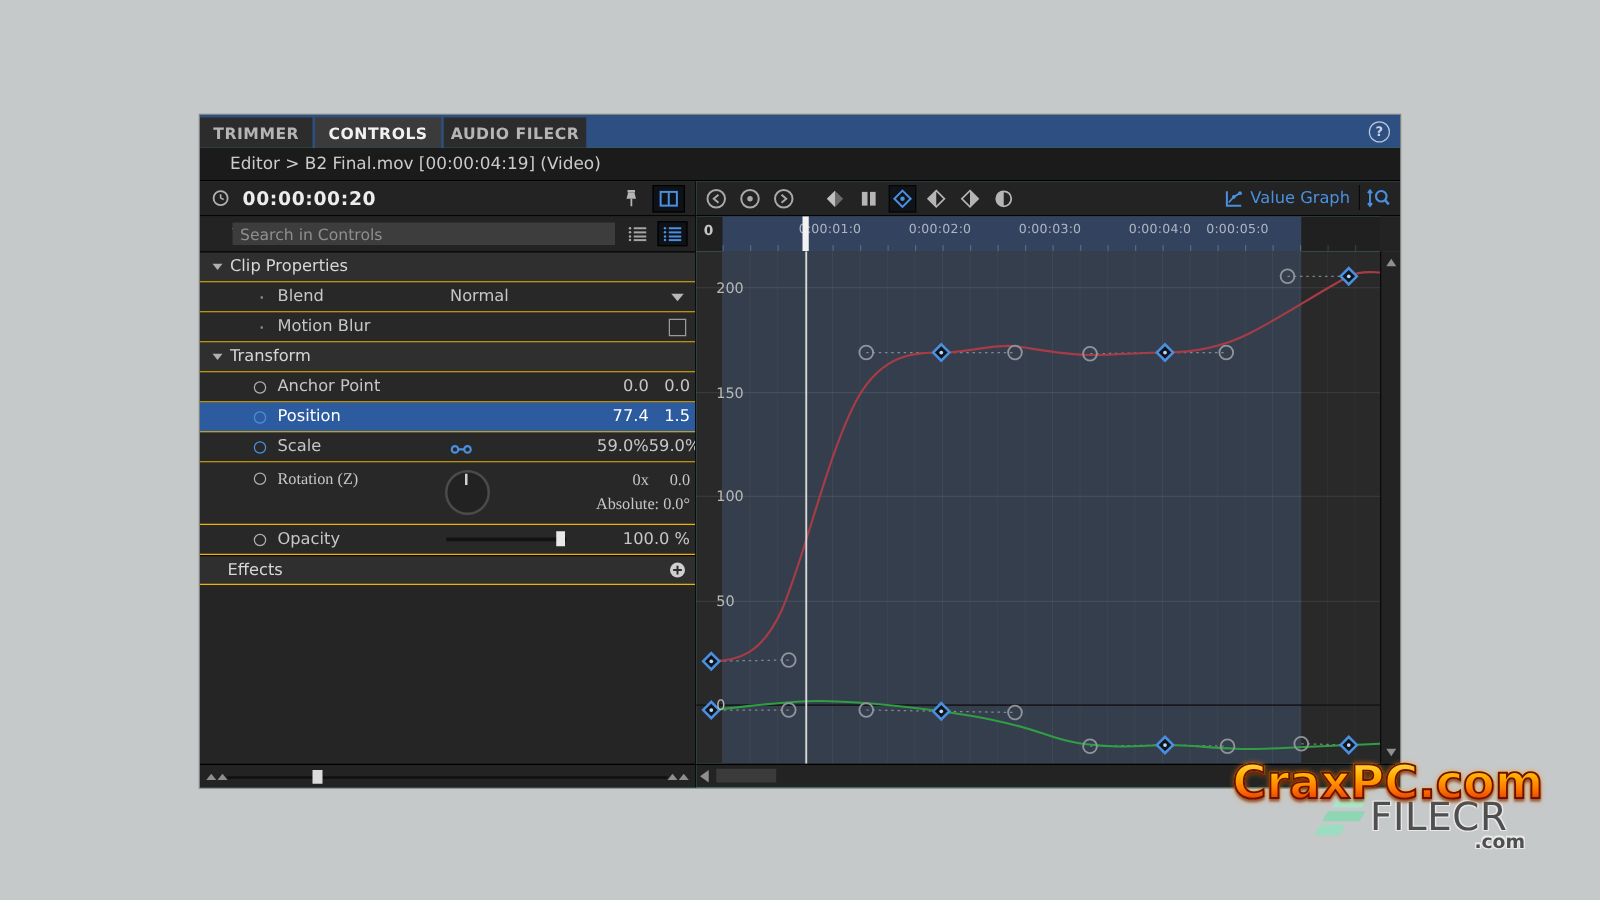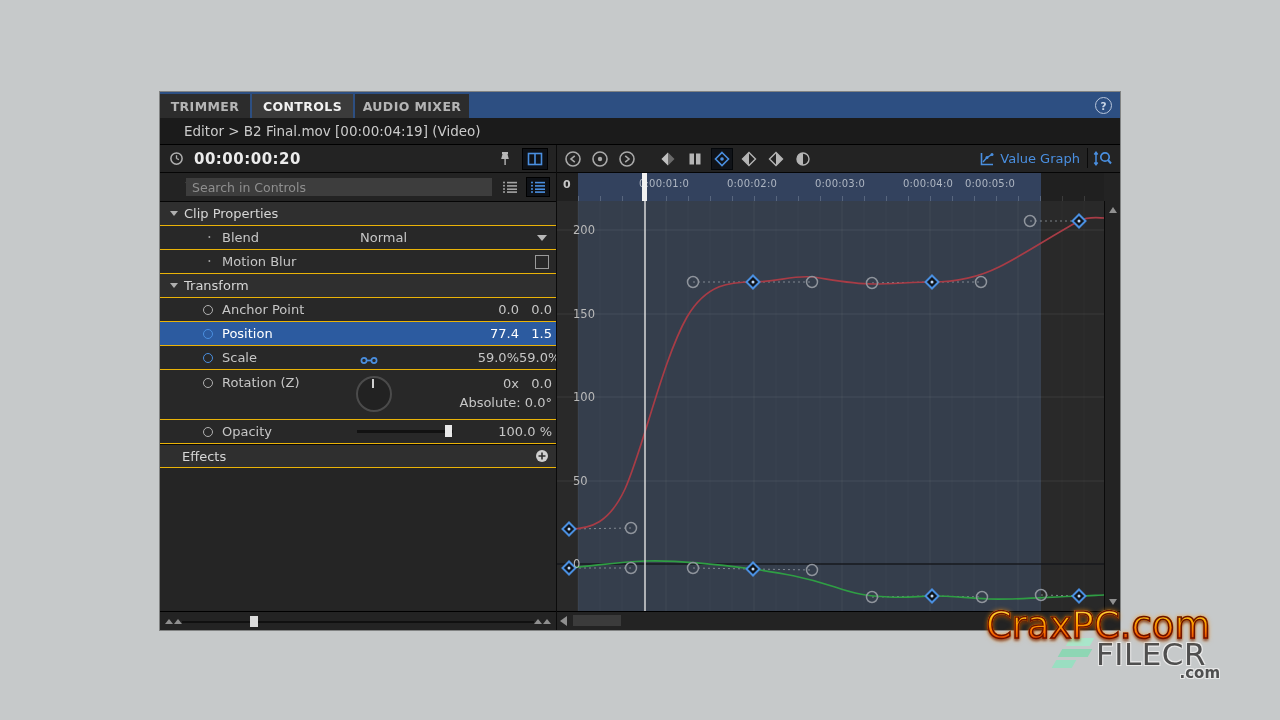--- a/index.html
+++ b/index.html
@@ -51,21 +51,21 @@
   .bullet{position:absolute;left:47px;color:#9a9a9a;font-size:15px;line-height:10px;}
   .kfc{position:absolute;left:43px;width:8px;height:8px;border:1.6px solid #b0b0b0;border-radius:50%;}
   .kfc.blue{border-color:#4a8fe0;}
   .plabel{margin-left:62px;}
   .vals{position:absolute;right:4px;top:0;height:23px;display:flex;align-items:center;}
   .v1{width:58px;text-align:right;} .v2{width:33px;text-align:right;}
   .trow.sel{background:#2c5ba0;color:#fff;}
   .ddarrow{position:absolute;right:9px;width:0;height:0;border-left:5px solid transparent;border-right:5px solid transparent;border-top:6px solid #b8b8b8;}
   .blendval{position:absolute;left:200px;}
   .checkbox{position:absolute;right:7px;width:12px;height:12px;border:1px solid #9a9a9a;background:transparent;}
-  #rot-row{height:49px;}
+  #rot-row{height:49px;font-family:Liberation Serif, serif;}
   #rot-row .plabel{position:absolute;left:62px;top:5px;margin:0;}
   #rot-row .kfc{top:8px;}
   #dial{position:absolute;left:196px;top:6px;width:32px;height:32px;border:2px solid #4b4b4b;border-radius:50%;background:#222;}
   #dial::after{content:"";position:absolute;left:14px;top:1px;width:2px;height:9px;background:#d0d0d0;}
   #rot-row .vals{top:2px;} #rot-abs{position:absolute;right:4px;top:25px;margin-left:28px;}
   #opacity-track{position:absolute;left:197px;top:10px;width:96px;height:3px;background:#121212;}
   #opacity-handle{position:absolute;left:285px;top:5px;width:7px;height:12px;background:#e8e8e8;}
   #fx-row{height:22px;background:#2f2f2f;color:#d6d6d6;border-top:1px solid #090909;}
   #fx-row .hlabel{margin-left:22px;}
   #fx-plus{position:absolute;right:7px;top:4px;}
@@ -102,21 +102,21 @@
   .vtri{position:absolute;left:4px;width:0;height:0;border-left:4.5px solid transparent;border-right:4.5px solid transparent;}
   #vup{top:6px;border-bottom:6px solid #909090;}
   #vdn{bottom:6px;border-top:6px solid #909090;}
 
   
   #gbot{height:18px;background:#232323;border-top:1px solid #000;position:relative;}
   #garrow{position:absolute;left:3px;top:4px;width:0;height:0;border-top:5px solid transparent;border-bottom:5px solid transparent;border-right:7px solid #8f8f8f;}
   #gthumb{position:absolute;left:16px;top:3px;width:48px;height:11px;background:#3b3b3b;}
 
   
-  #wm-crax{position:absolute;left:986px;top:604px;font-size:37px;font-weight:400;letter-spacing:0px;
+  #wm-crax{position:absolute;left:986px;top:604px;font-size:37px;font-weight:700;letter-spacing:0px;
     background:linear-gradient(180deg,#ffe65a 5%,#ffb000 38%,#ff7a00 62%,#e03400 88%);
     -webkit-background-clip:text;background-clip:text;color:transparent;
     -webkit-text-stroke:1.5px #6b1200;
     filter:drop-shadow(0 2px 1px rgba(90,15,0,.55)) drop-shadow(0 0 2px rgba(255,140,0,.6));
     z-index:50;white-space:nowrap;}
   #wm-filecr{position:absolute;left:1052px;top:636px;z-index:49;display:flex;}
   #fc-logo{width:44px;height:40px;position:relative;}
   #fc-logo i{position:absolute;height:8px;background:#9adec1;transform:skewX(-30deg);}
   #fc-logo .b1{left:16px;top:2px;width:24px;background:#a9e6cb;}
   #fc-logo .b2{left:8px;top:13px;width:30px;background:#8ed6b4;}
@@ -130,21 +130,21 @@
 </head>
 <body>
 
 <div id="stage">
   <div id="win">
 
     <div id="tabbar">
 
       <div class="tab t0">TRIMMER</div>
         <div class="tab t1 active">CONTROLS</div>
-        <div class="tab t2">AUDIO MIXER</div>
+        <div class="tab t2">AUDIO FILECR</div>
         <div id="help">?</div>
     </div>
 
     <div id="crumbbar">
       <span>Editor &gt; B2 Final.mov [00:00:04:19] (Video)</span>
     </div>
 
     <div id="main">
 
       <div id="leftcol">

